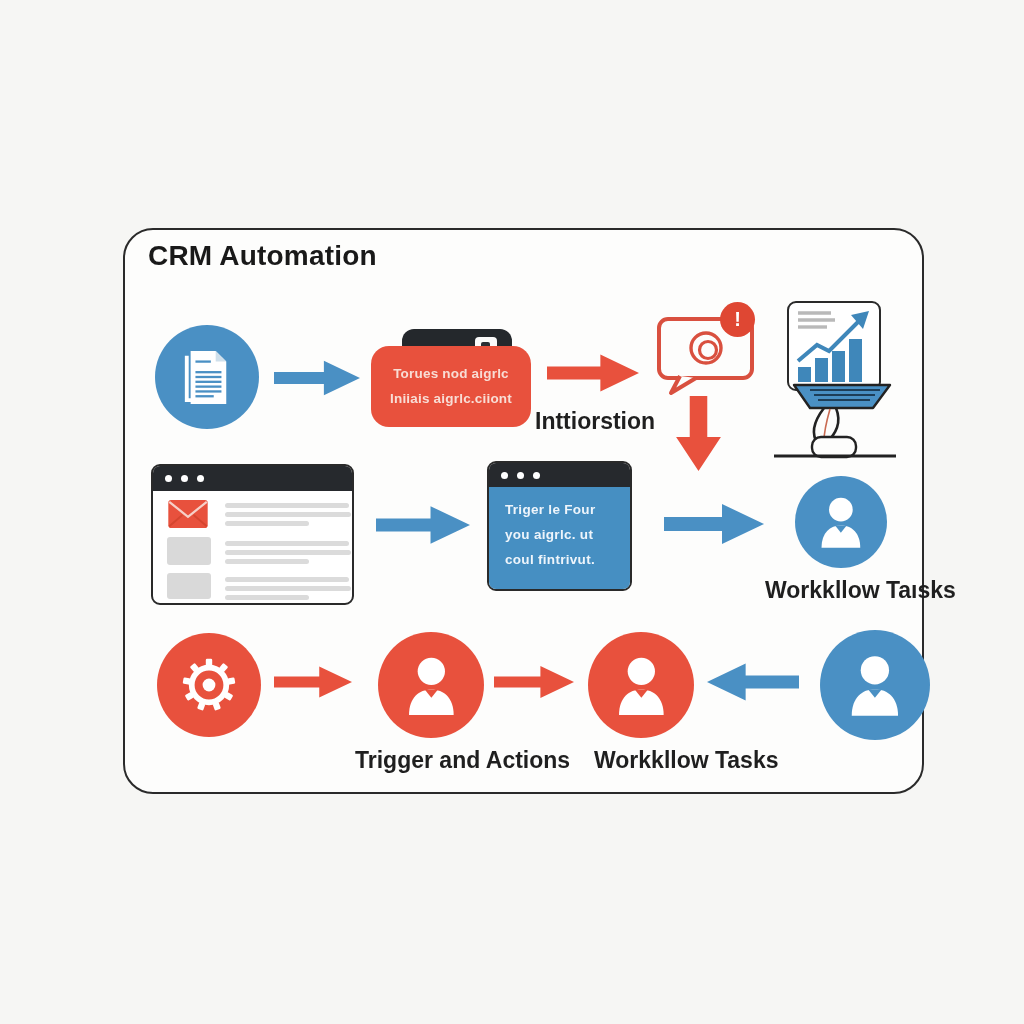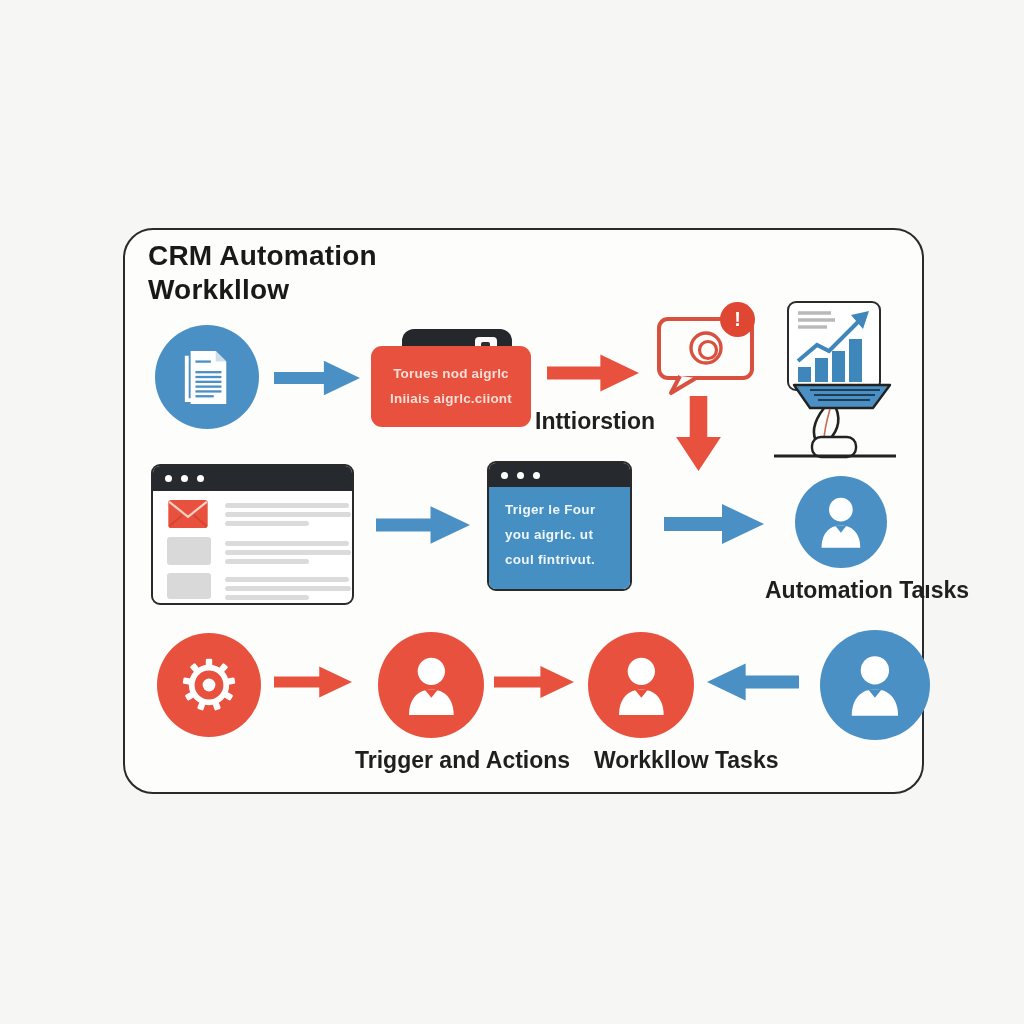--- a/index.html
+++ b/index.html
@@ -30,21 +30,21 @@
   .garble-label{
     font-size:23px;font-weight:600;color:#1f1f1f;white-space:nowrap;
   }
 
   
   .clip{left:394px;top:329px;width:110px;height:36px;background:#24282c;
         border-radius:12px 12px 6px 6px;}
   .clip-tab{left:467px;top:337px;width:22px;height:30px;background:#fafafa;border-radius:4px;}
   .clip-tab-inner{left:473px;top:342px;width:9px;height:14px;background:#2a2e33;border-radius:2px;}
   .red-note{
-    left:363px;top:346px;width:160px;height:81px;background:#e8513d;border-radius:11px;
+    left:363px;top:346px;width:160px;height:81px;background:#e8513d;border-radius:18px;
     box-sizing:border-box;padding-top:15px;text-align:center;
     font-size:13.5px;font-weight:600;color:#f8ddd5;line-height:25px;letter-spacing:.2px;
   }
 
   .badge{
     left:712px;top:302px;width:35px;height:35px;border-radius:50%;
     background:#df4733;color:#fff;display:flex;align-items:center;justify-content:center;
     font-size:20px;font-weight:700;
   }
 
@@ -74,21 +74,20 @@
 </style>
 </head>
 <body>
 
 <div class="stage">
 
   <div class="abs card"></div>
 
   <div class="abs title">
     <div>CRM Automation</div>
-    <div>Workkllow</div>
   </div>
 
   <div class="abs circle blue" style="left:147px;top:325px;width:104px;height:104px;">
     <svg width="52" height="62" viewBox="0 0 54 64">
       <path d="M10 5 h26 l11 11 v44 h-37 z" fill="#ffffff"></path>
       <path d="M36 5 l11 11 h-11 z" fill="#cfe0ec"></path>
       <path d="M6 10 v46 h8" fill="none" stroke="#ffffff" stroke-width="4"></path>
       <g stroke="#4a90c4" stroke-width="2.4">
         <line x1="15" y1="16" x2="31" y2="16"></line>
         <line x1="15" y1="27" x2="42" y2="27"></line>
@@ -213,21 +212,21 @@
     <polygon points="0,15 58,15 58,2 100,22 58,42 58,29 0,29" fill="#4a90c4"></polygon>
   </svg>
 
   <div class="abs circle blue" style="left:787px;top:476px;width:92px;height:92px;">
     <svg class="person-svg" viewBox="0 0 100 100">
       <circle cx="50" cy="33" r="16.5" fill="#ffffff"></circle>
       <path d="M23 86 c0-21 12-31 27-31 c15 0 27 10 27 31 z" fill="#ffffff"></path>
       <path d="M42 55 L50 65 L58 55 Z" fill="currentColor"></path>
     </svg>
   </div>
-  <div class="abs garble-label" style="left:757px;top:577px;">Automation Taısks</div>
+  <div class="abs garble-label" style="left:757px;top:577px;">Workkllow Taısks</div>
 
   <div class="abs circle red" style="left:149px;top:633px;width:104px;height:104px;">
     <svg width="64" height="64" viewBox="0 0 100 100">
       <g fill="#ffffff">
         <rect x="45" y="9" width="10" height="11" rx="2"></rect>
         <rect x="45" y="9" width="10" height="11" rx="2" transform="rotate(40 50 50)"></rect>
         <rect x="45" y="9" width="10" height="11" rx="2" transform="rotate(80 50 50)"></rect>
         <rect x="45" y="9" width="10" height="11" rx="2" transform="rotate(120 50 50)"></rect>
         <rect x="45" y="9" width="10" height="11" rx="2" transform="rotate(160 50 50)"></rect>
         <rect x="45" y="9" width="10" height="11" rx="2" transform="rotate(200 50 50)"></rect>

